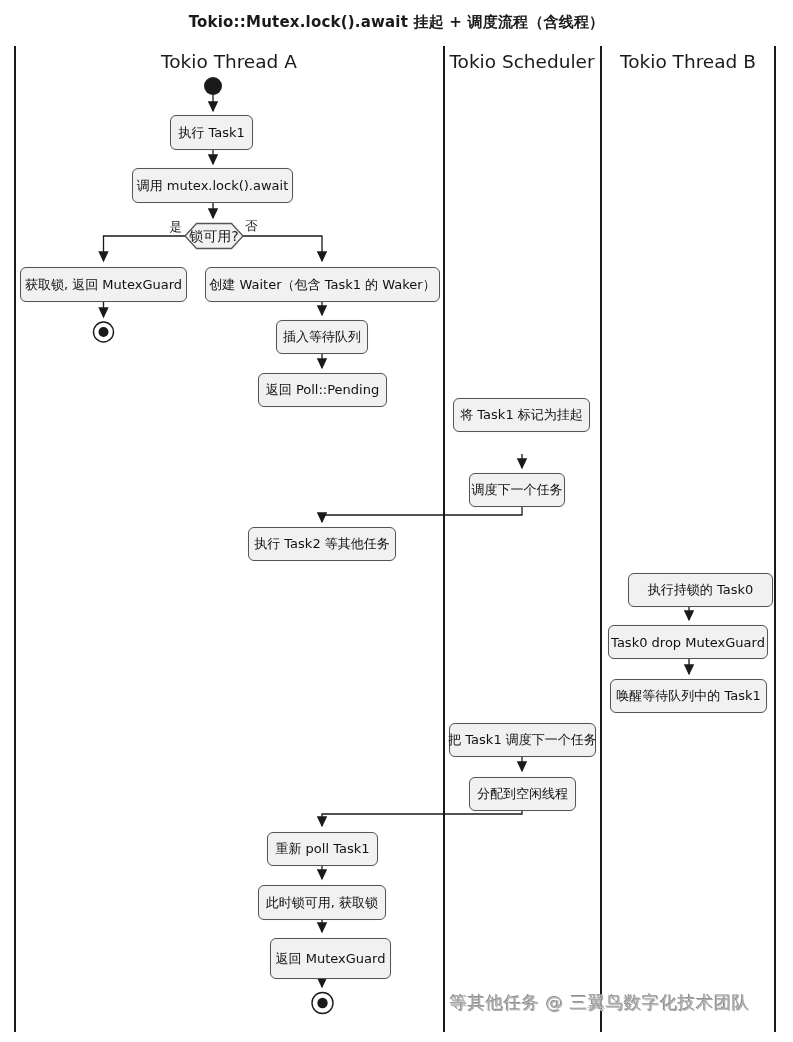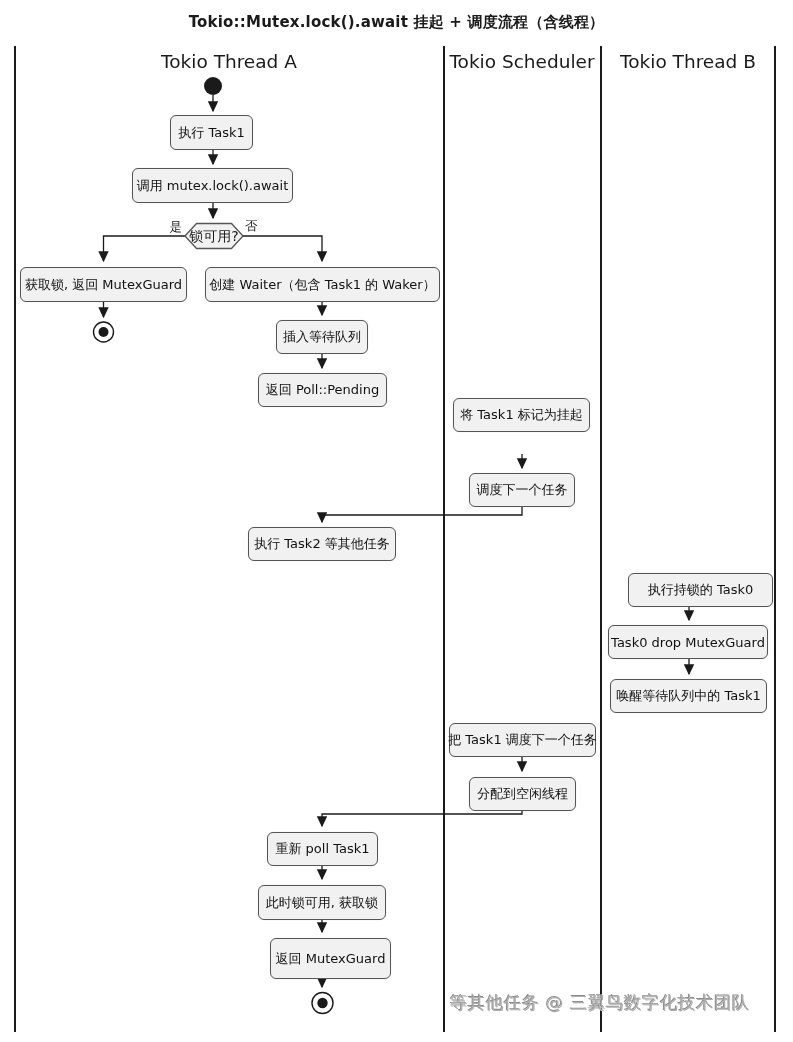--- a/index.html
+++ b/index.html
@@ -99,21 +99,21 @@
 
   <div class="node" style="left:170px;top:115px;width:83px;height:35px">执行 Task1</div>
   <div class="node" style="left:132px;top:168px;width:161px;height:35px">调用 mutex.lock().await</div>
   <div class="node" style="left:20px;top:267px;width:167px;height:35px">获取锁, 返回 MutexGuard</div>
   <div class="node" style="left:205px;top:267px;width:235px;height:35px">创建 Waiter（包含 Task1 的 Waker）</div>
   <div class="node" style="left:276px;top:320px;width:92px;height:34px">插入等待队列</div>
   <div class="node" style="left:258px;top:373px;width:129px;height:34px">返回 Poll::Pending</div>
   <div class="node" style="left:248px;top:527px;width:148px;height:34px">执行 Task2 等其他任务</div>
 
   <div class="node" style="left:453px;top:398px;width:137px;height:34px">将 Task1 标记为挂起</div>
-  <div class="node" style="left:469px;top:473px;width:106px;height:34px">调度下一个任务</div>
+  <div class="node" style="left:469px;top:473px;width:96px;height:34px">调度下一个任务</div>
   <div class="node" style="left:449px;top:723px;width:147px;height:34px">把 Task1 调度下一个任务</div>
   <div class="node" style="left:469px;top:777px;width:107px;height:34px">分配到空闲线程</div>
 
   <div class="node" style="left:628px;top:573px;width:145px;height:34px">执行持锁的 Task0</div>
   <div class="node" style="left:608px;top:625px;width:160px;height:34px">Task0 drop MutexGuard</div>
   <div class="node" style="left:610px;top:679px;width:157px;height:34px">唤醒等待队列中的 Task1</div>
 
   <div class="node" style="left:267px;top:832px;width:111px;height:34px">重新 poll Task1</div>
   <div class="node" style="left:258px;top:885px;width:128px;height:35px">此时锁可用, 获取锁</div>
   <div class="node" style="left:270px;top:938px;width:121px;height:41px">返回 MutexGuard</div>

